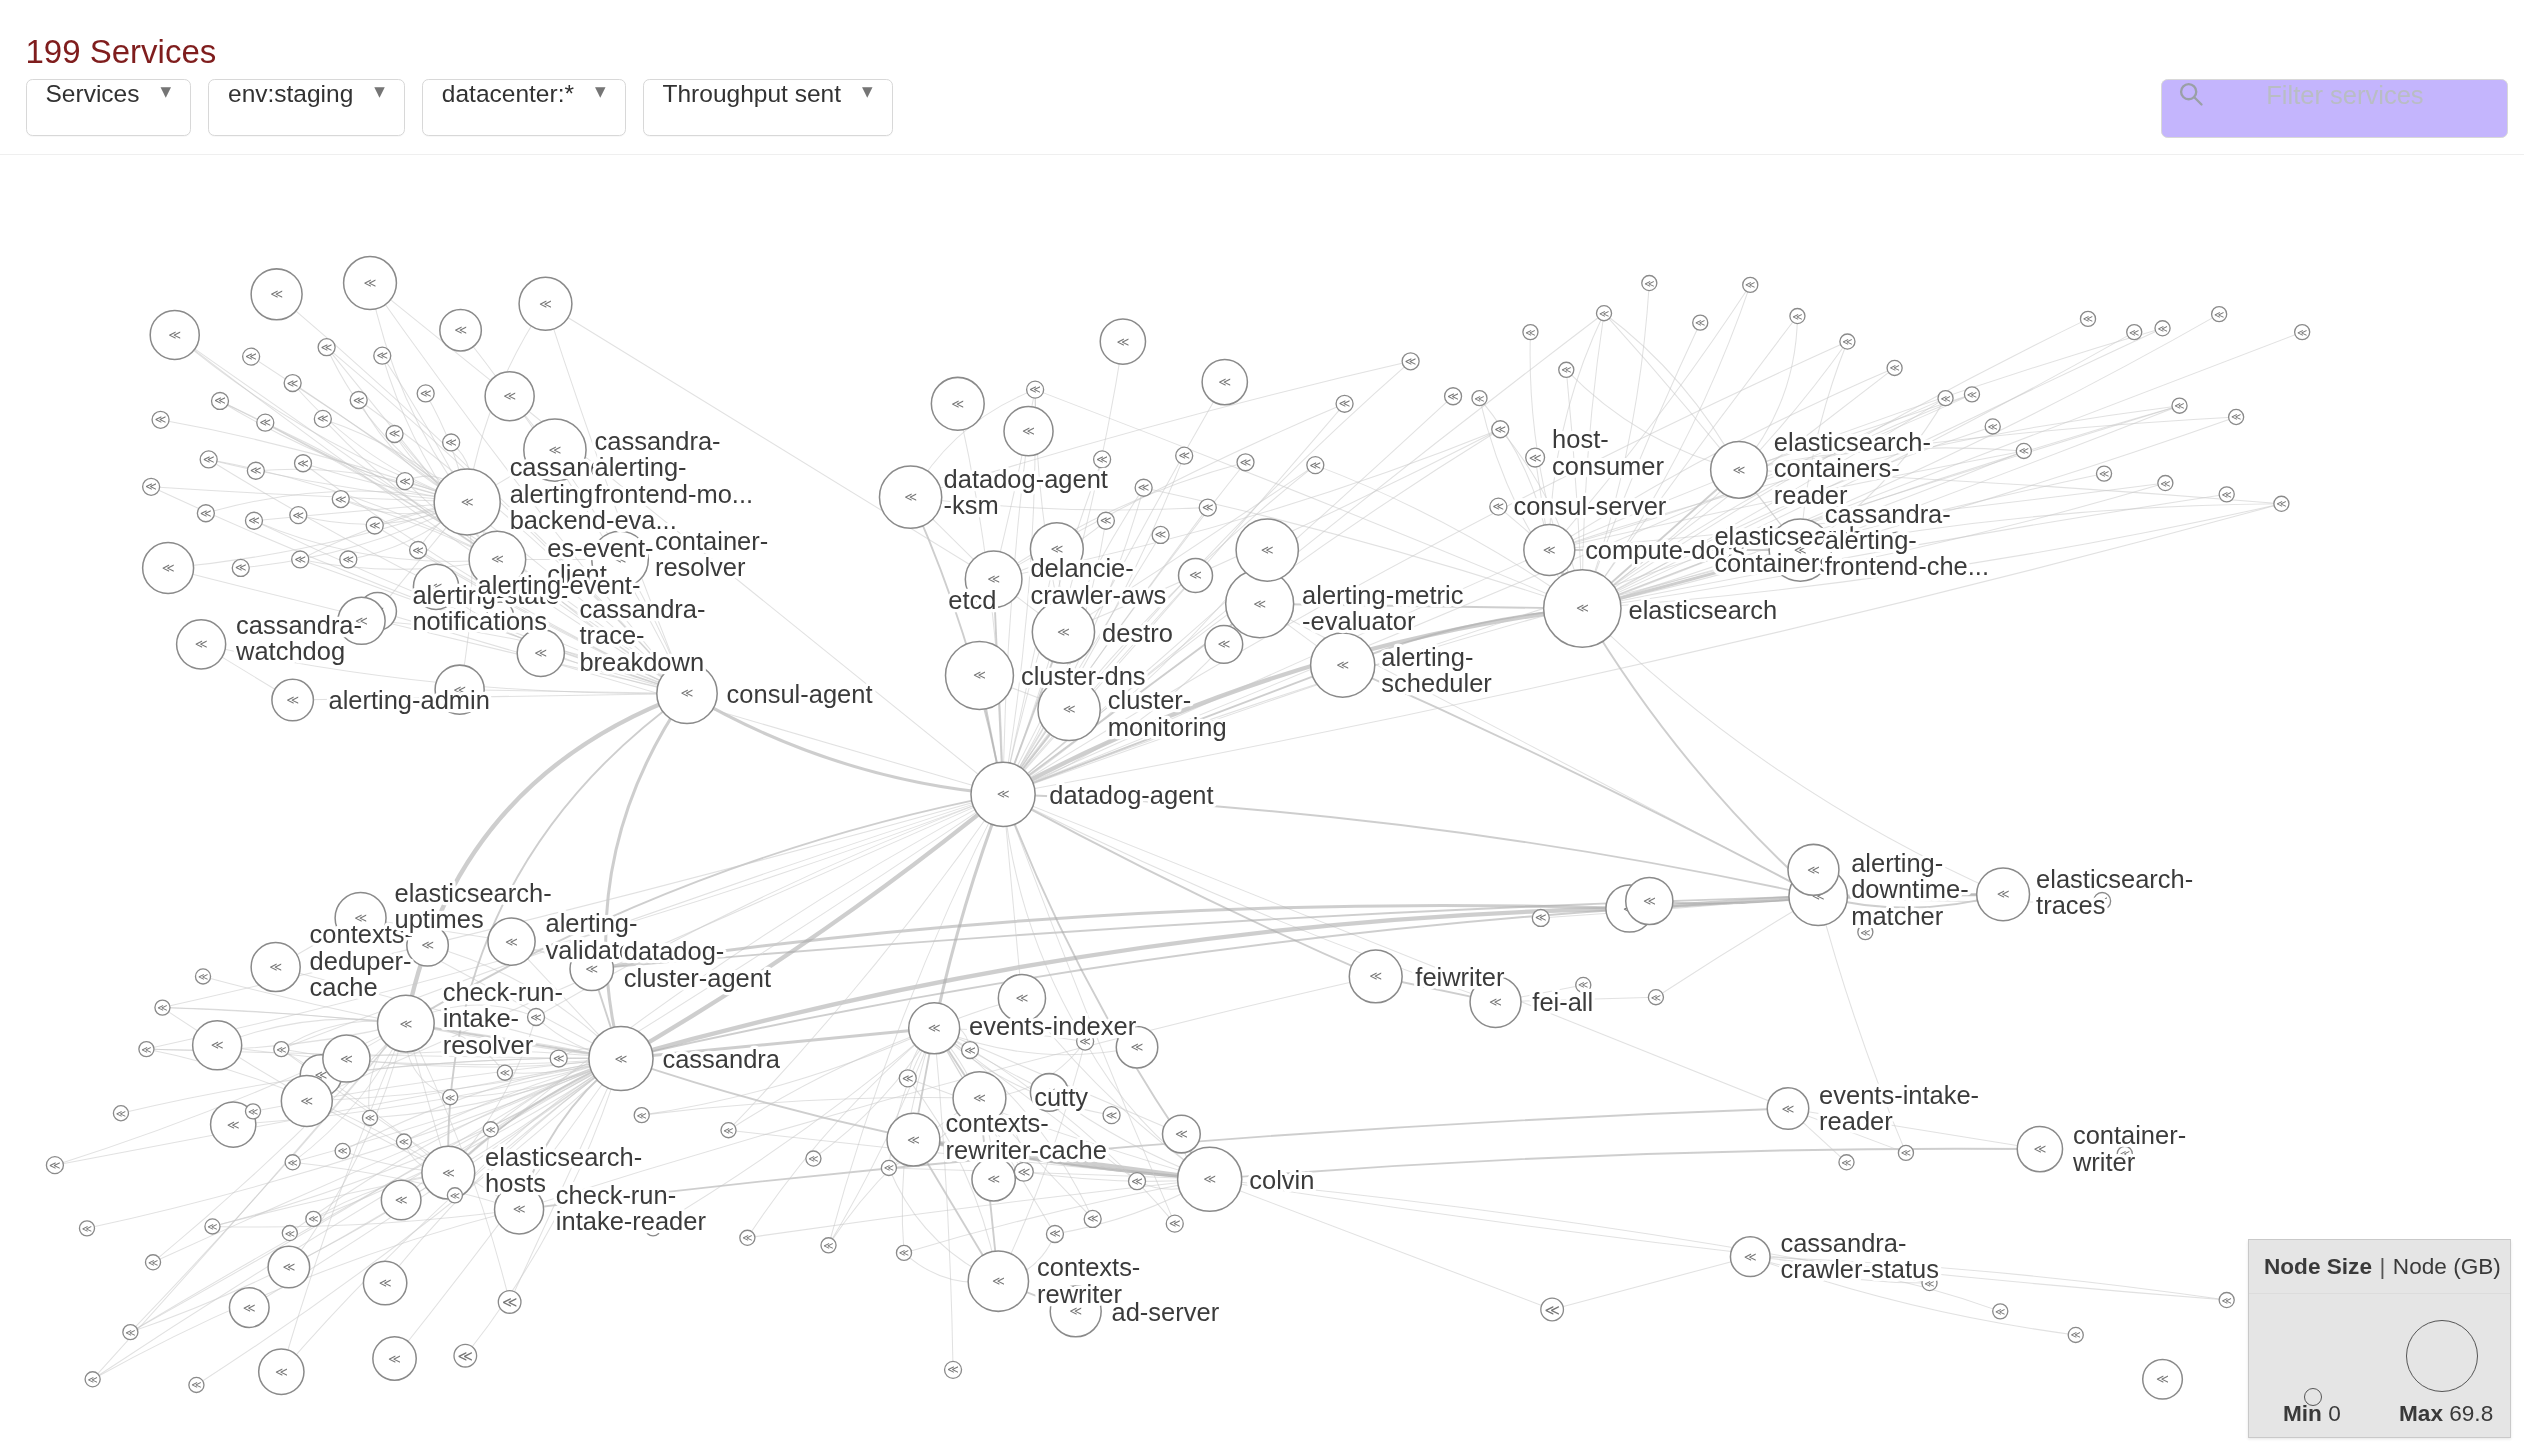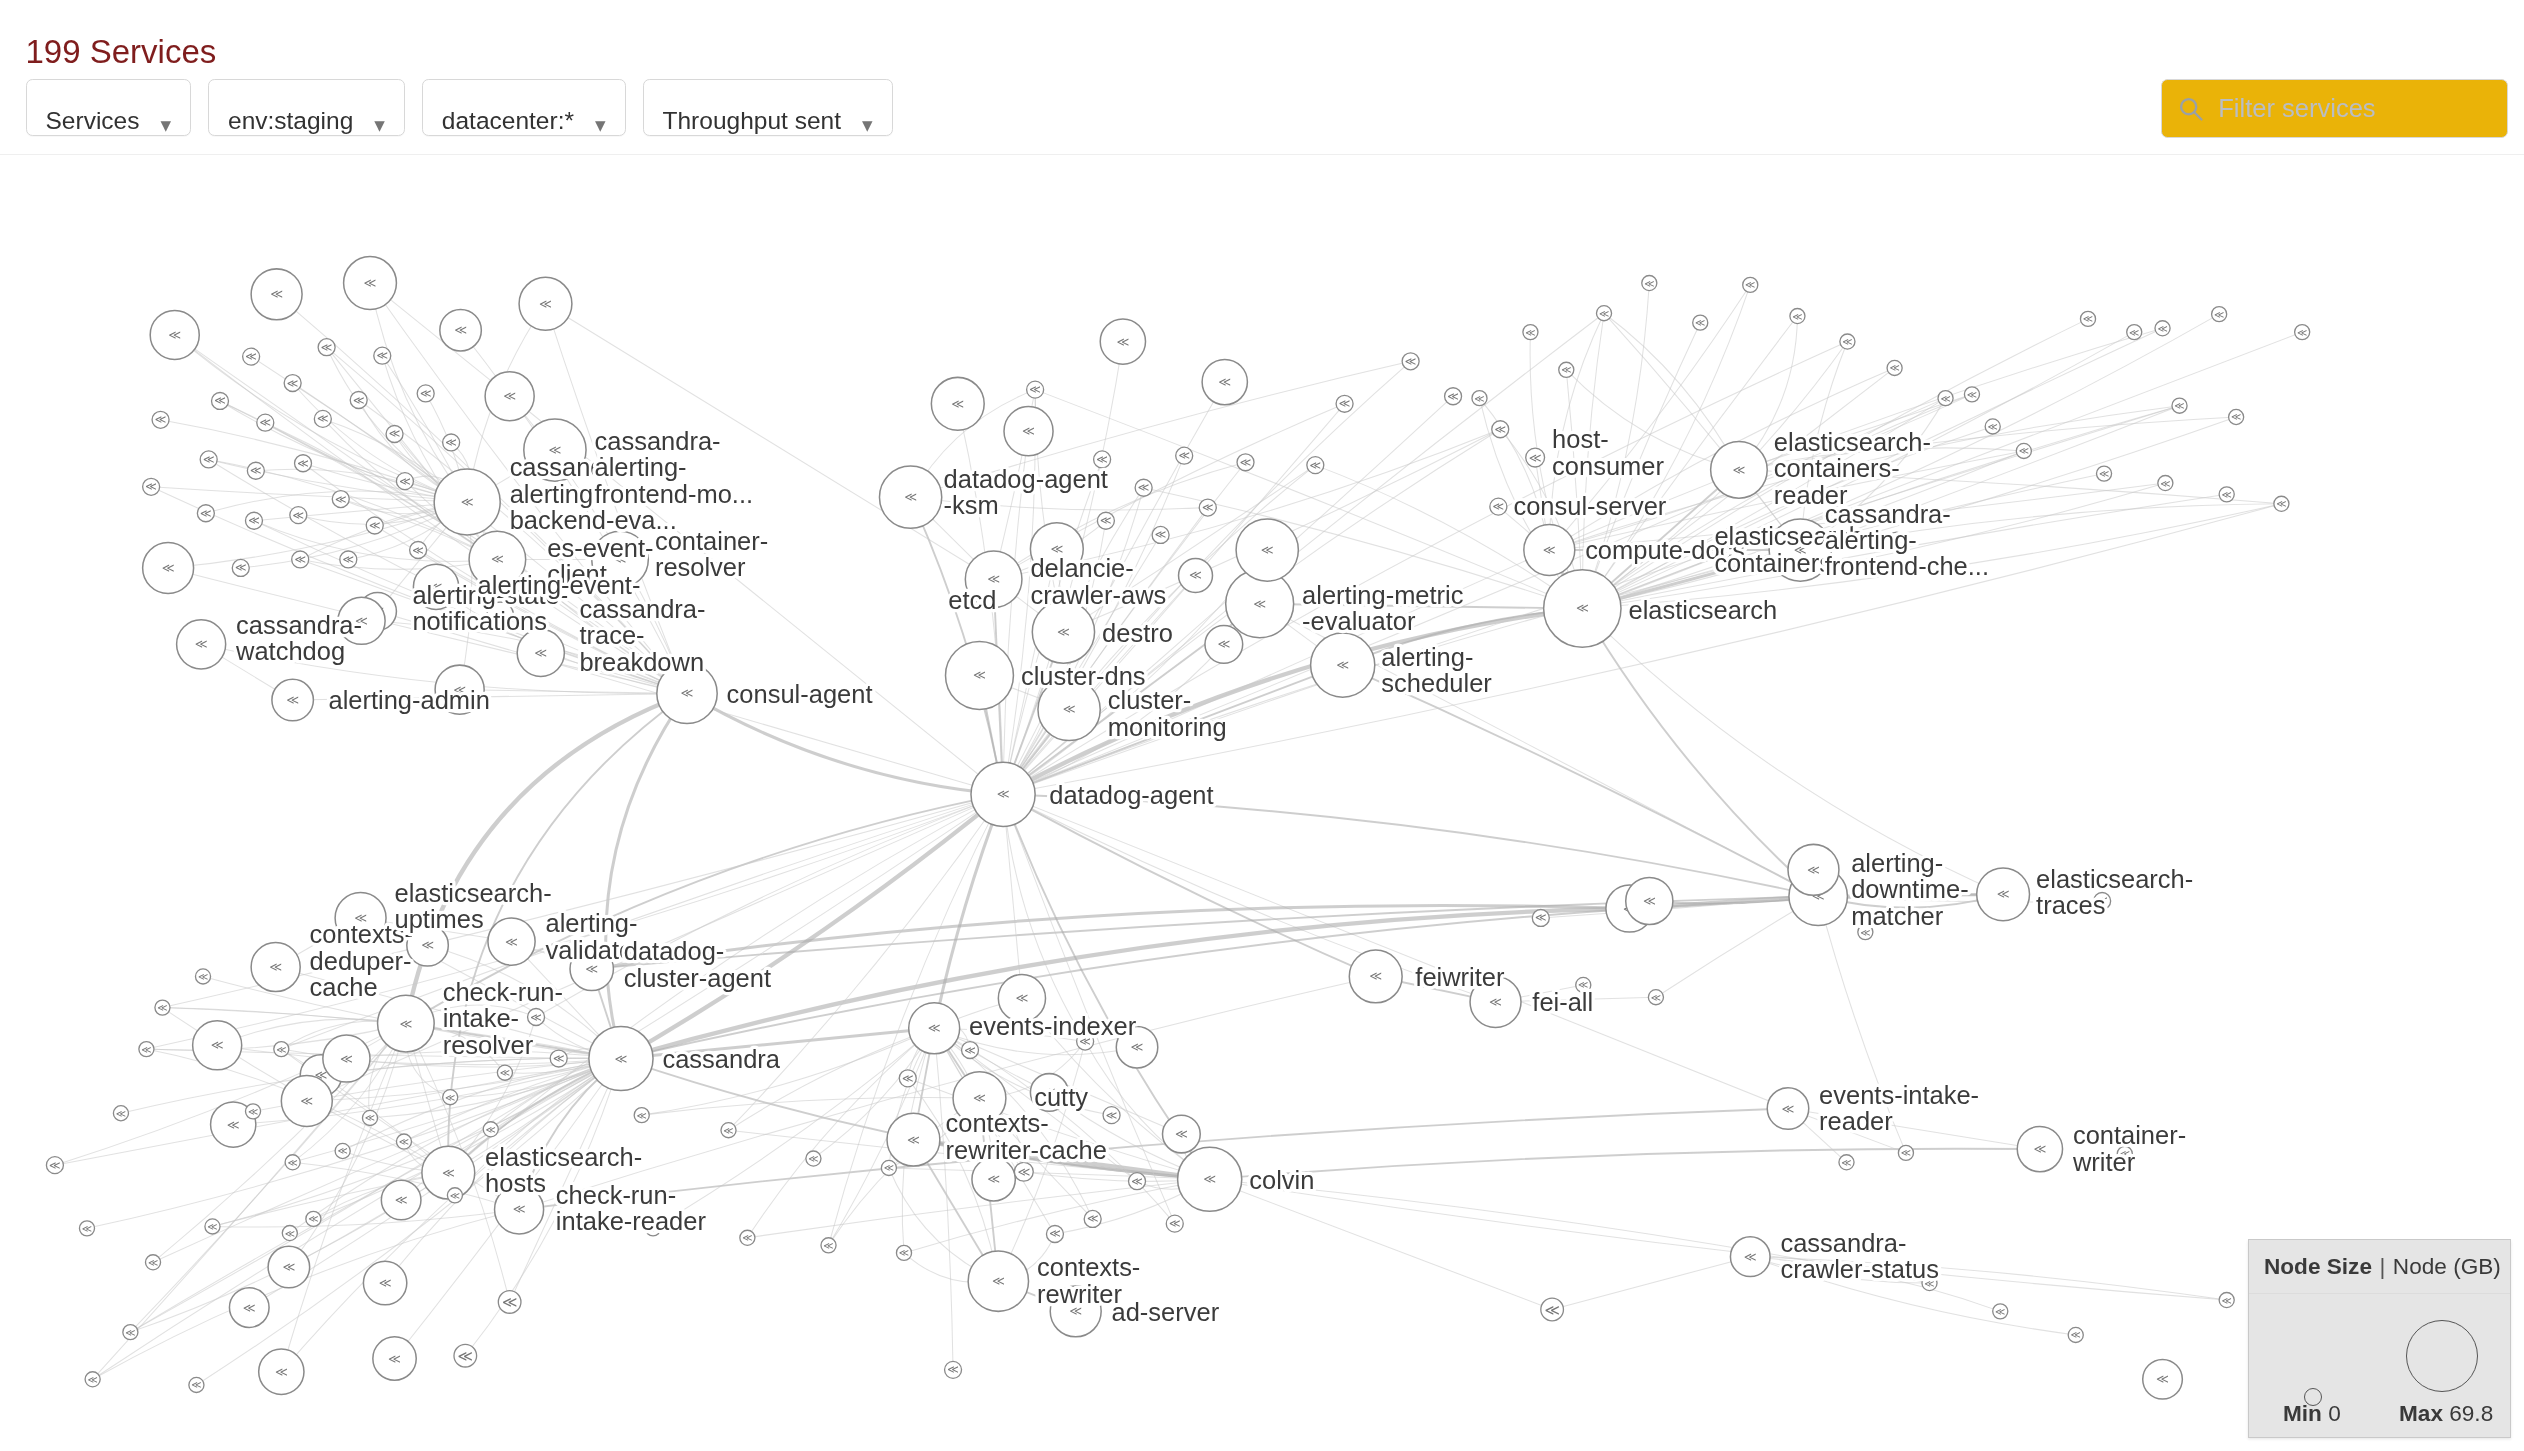--- a/index.html
+++ b/index.html
@@ -2,27 +2,27 @@
 <html style="font-size:15px"><head>
 <meta charset="utf-8">
 <style>
   html,body{margin:0;padding:0;background:#fff;}
   body{width:2525px;height:1451px;position:relative;overflow:hidden;
        font-family:"Liberation Sans",sans-serif;color:#333;}
 
   
   .page-title{position:absolute;left:25.5px;top:11.3px;font-size:33px;font-weight:500;color:#7f1d1d;}
   .toolbar{position:absolute;left:25.5px;top:79px;display:flex;gap:17px;align-items:center;}
-  .tb-btn{display:inline-flex;align-items:flex-end;gap:21px;height:57px;padding:0 19px;
+  .tb-btn{display:inline-flex;align-items:flex-start;gap:21px;height:57px;padding:0 19px;
           background:#fff;border:0.9px solid #d8d8d8;border-radius:6.6px;font-size:24.5px;color:#323232;
           box-shadow:0 0.9px 0.9px rgba(0,0,0,.03);cursor:pointer;white-space:nowrap;}
   .caret{font-size:21px;color:#757575;line-height:1;}
   .funnel{display:inline-block;}
   .search-wrap{position:absolute;left:2161px;top:79px;width:345px;height:57px;
-               border:0.9px solid #d8d8d8;border-radius:6.6px;background:#eab308;display:flex;align-items:center;}
+               border:0.9px solid #d8d8d8;border-radius:6.6px;background:#c4b5fd;display:flex;align-items:flex-start;gap:48px;}
   .search-wrap svg{margin-left:15px;flex:none;}
   .search-wrap input{border:none;outline:none;font-size:25.5px;color:#444;width:264px;margin-left:11.3px;
                      font-family:"Liberation Sans",sans-serif;background:transparent;}
   .search-wrap input::placeholder{color:#b9bdc4;}
   .toolbar-divider{position:absolute;left:0;top:154px;width:2525px;height:0;border-top:1.9px solid #efefef;}
 
   
   #graph{position:absolute;left:0;top:0;}
   .nlabel{font:27px "Liberation Sans",sans-serif;fill:#3b3b3b;
           paint-order:stroke;stroke:#ffffff;stroke-width:7px;stroke-linejoin:round;}

